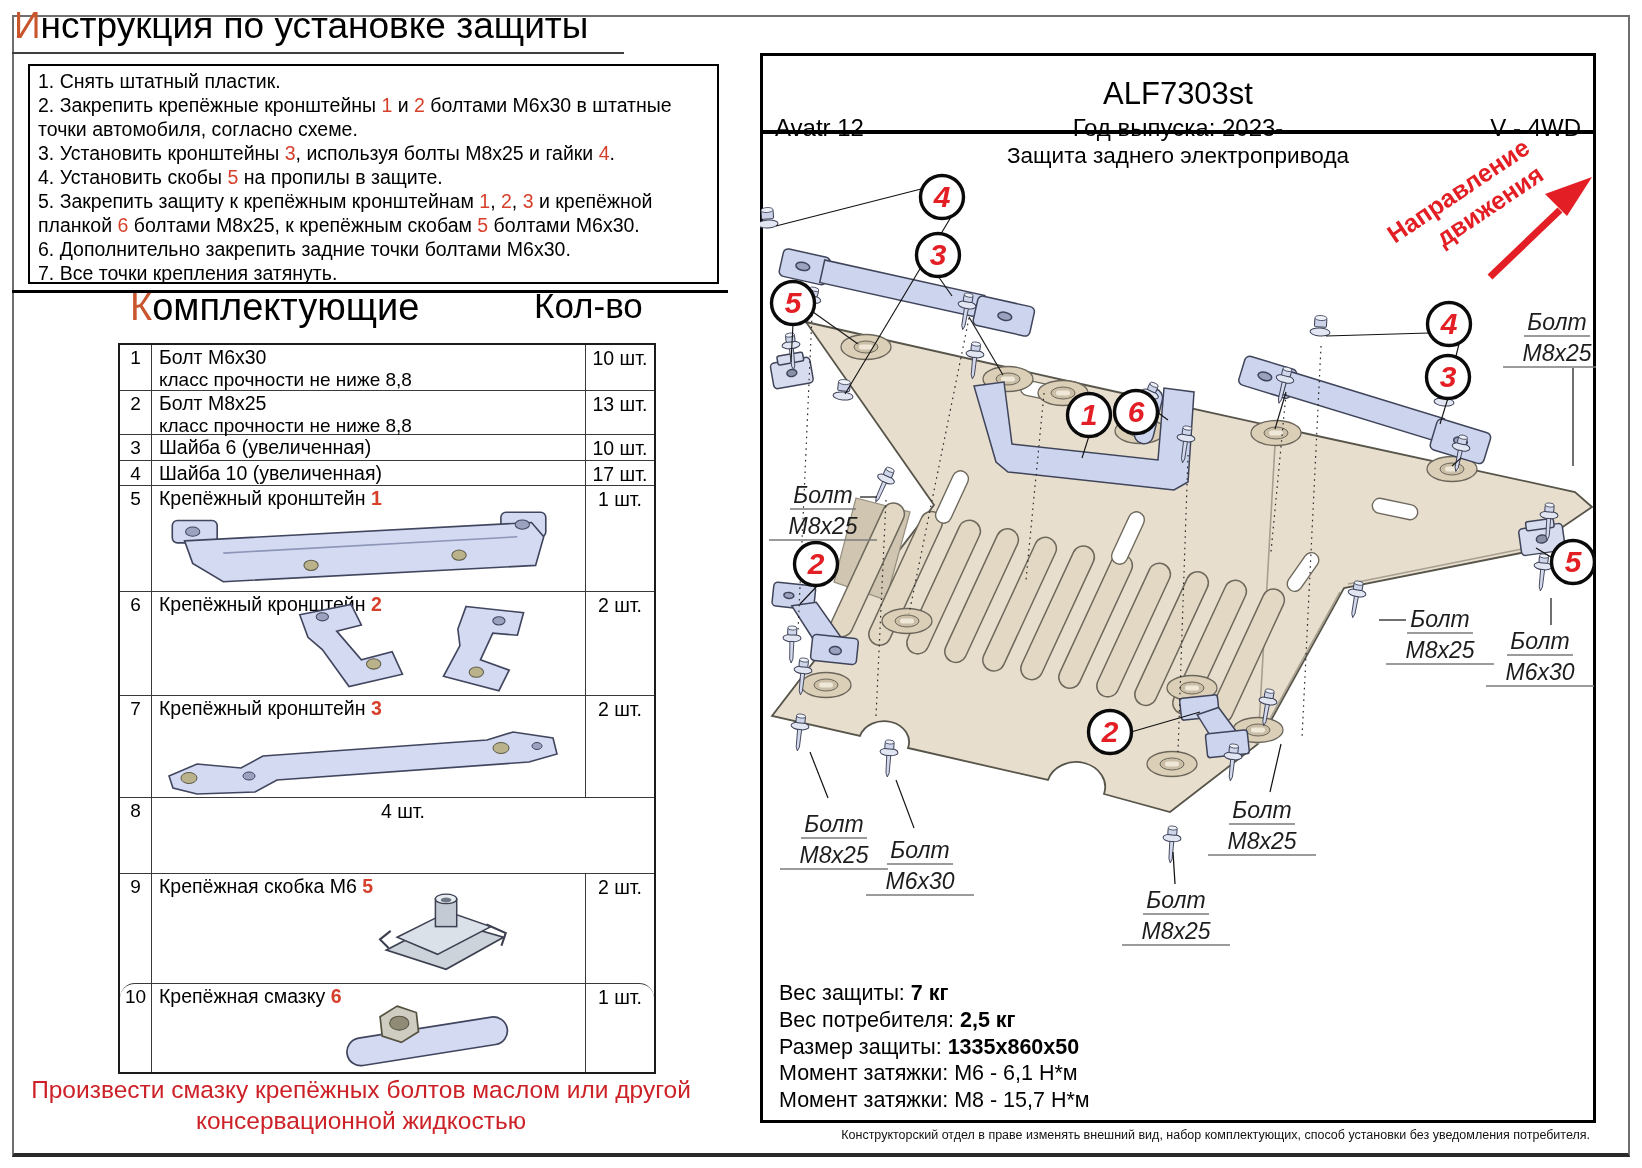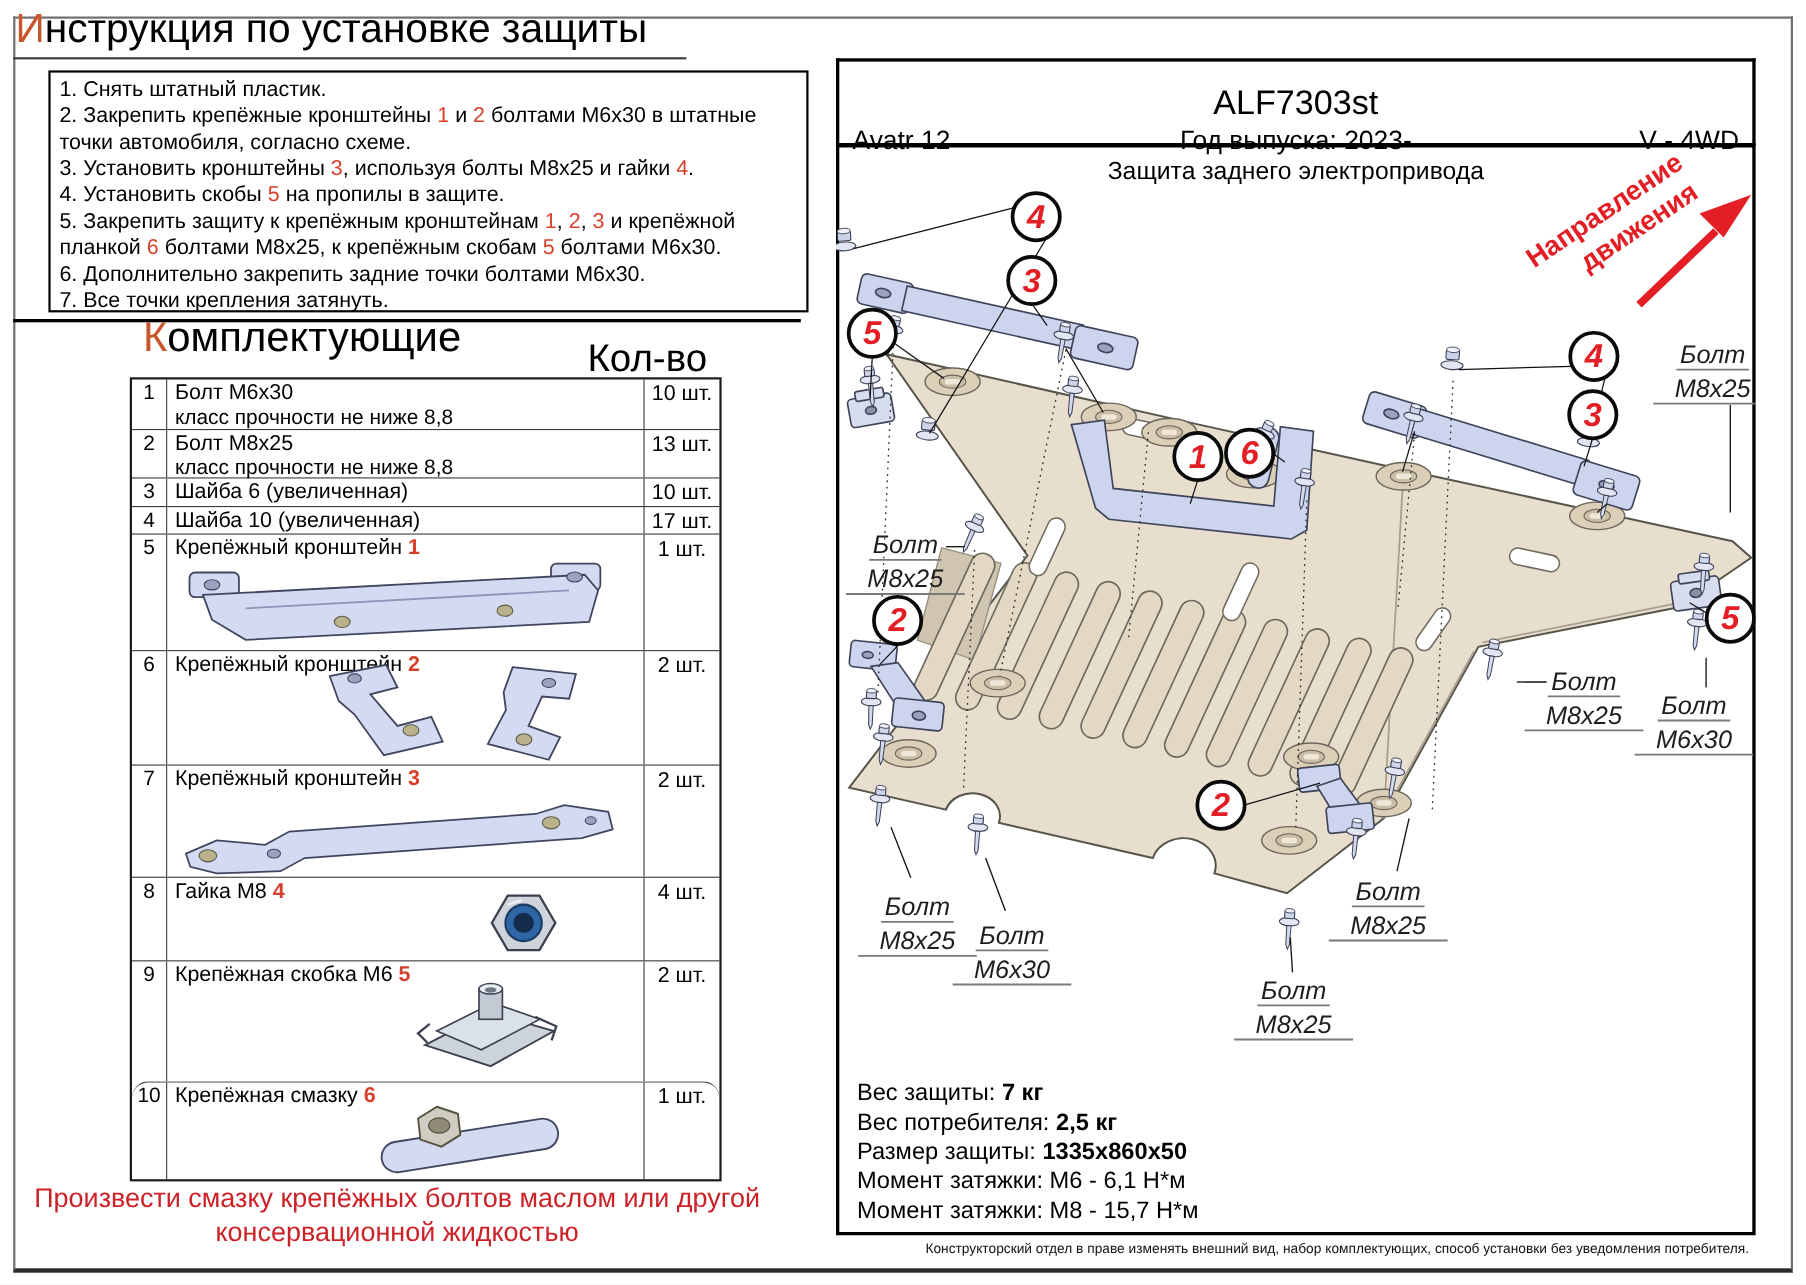--- a/index.html
+++ b/index.html
@@ -4,26 +4,26 @@
 <style>
   html,body{margin:0;padding:0;background:#e9e9e9;}
   .page{position:relative;width:1642px;height:1168px;background:#ffffff;overflow:hidden;
         font-family:"Liberation Sans",sans-serif;color:#000;}
   .abs{position:absolute;}
   
   #page-frame{left:12px;top:15px;width:1614px;height:1136px;border:2px solid #6f6f6f;border-bottom:4px solid #2a2a2a;pointer-events:none;}
   
   #page-title{left:14px;top:5px;font-size:37px;font-weight:400;white-space:nowrap;letter-spacing:0;}
   #title-underline{left:12px;top:52px;width:612px;height:2px;background:#3f3f3f;}
-  #instructions-box{left:44px;top:64px;width:691px;height:220px;border:2px solid #000;box-sizing:border-box;
+  #instructions-box{left:28px;top:64px;width:691px;height:220px;border:2px solid #000;box-sizing:border-box;
                     padding:3px 8px 0 8px;font-size:19.5px;line-height:24px;}
   .rnum{color:#d6402b;}
   #section-divider{left:12px;top:290px;width:716px;height:3px;background:#000;}
   #components-heading{left:130px;top:286px;font-size:38px;}
-  #qty-heading{left:534px;top:306px;font-size:35px;}
+  #qty-heading{left:534px;top:286px;font-size:35px;}
   #parts-table{left:118px;top:343px;width:538px;border:2px solid #1c1c1c;box-sizing:border-box;background:#fff;}
   .c-row{display:flex;border-top:1.5px solid #3a3a3a;box-sizing:border-box;}
   .c-row:first-child{border-top:none;}
   .c-num{width:32px;flex:none;text-align:center;padding-top:2px;font-size:19px;border-right:1.5px solid #3a3a3a;box-sizing:border-box;}
   .c-name{width:434px;flex:none;position:relative;padding:1px 0 0 7px;font-size:19.5px;border-right:1.5px solid #3a3a3a;box-sizing:border-box;}
   .c-qty{flex:1;text-align:center;padding-top:2px;font-size:19.5px;}
   .c-sub{font-size:19px;}
   .part-img{position:absolute;}
   .part-img svg{width:100%;height:100%;display:block;}
   #lube-note{left:30px;top:1074px;width:662px;text-align:center;font-size:24.5px;line-height:31px;color:#cc2127;}
@@ -126,28 +126,20 @@
               <ellipse cx="32" cy="58" rx="8" ry="5.5" fill="#b9b28a" stroke="#5d5b48"></ellipse>
               <ellipse cx="344" cy="28" rx="8" ry="5.5" fill="#b9b28a" stroke="#5d5b48"></ellipse>
               <ellipse cx="92" cy="56" rx="6" ry="4" fill="#9aa2bf" stroke="#41465e"></ellipse>
               <ellipse cx="380" cy="26" rx="5" ry="3.5" fill="#9aa2bf" stroke="#41465e"></ellipse>
             </svg>
           </div></div>
         <div class="c-qty">2 шт.</div>
       </div>
       <div class="c-row" style="height: 76px;">
         <div class="c-num">8</div>
-        <div class="c-name"><span>Гайка М8 </span><span class="rnum" style="font-weight: 700;">4</span><div class="part-img" style="right: 66px; top: 8px; width: 86px; height: 66px;">
-            <svg viewBox="0 0 80 64">
-              <polygon points="68,32 54,56 26,56 12,32 26,8 54,8" fill="#cfd3dc" stroke="#3c4050" stroke-width="2"></polygon>
-              <circle cx="40" cy="32" r="16" fill="#2e66a6" stroke="#1c3e66" stroke-width="2"></circle>
-              <circle cx="40" cy="32" r="9" fill="#122c4a"></circle>
-              <path d="M26,16 L38,12" stroke="#f2f4f8" stroke-width="2" fill="none"></path>
-            </svg>
-          </div></div>
         <div class="c-qty">4 шт.</div>
       </div>
       <div class="c-row" style="height: 110px;">
         <div class="c-num">9</div>
         <div class="c-name"><span>Крепёжная скобка М6 </span><span class="rnum" style="font-weight: 700;">5</span><div class="part-img" style="right: 70px; top: 10px; width: 140px; height: 98px;">
             <svg viewBox="0 0 130 92">
               <path d="M10,62 L64,34 L120,50 L66,80 Z" fill="#cdd3da" stroke="#3c4050" stroke-width="1.6"></path>
               <path d="M20,50 L68,26 L108,40 L58,66 Z" fill="#dbe1e8" stroke="#3c4050" stroke-width="1.4"></path>
               <rect x="56" y="14" width="20" height="26" fill="#c3cad4" stroke="#3c4050" stroke-width="1.4"></rect>
               <ellipse cx="66" cy="14" rx="10" ry="4.5" fill="#e8edf2" stroke="#3c4050" stroke-width="1.2"></ellipse>

